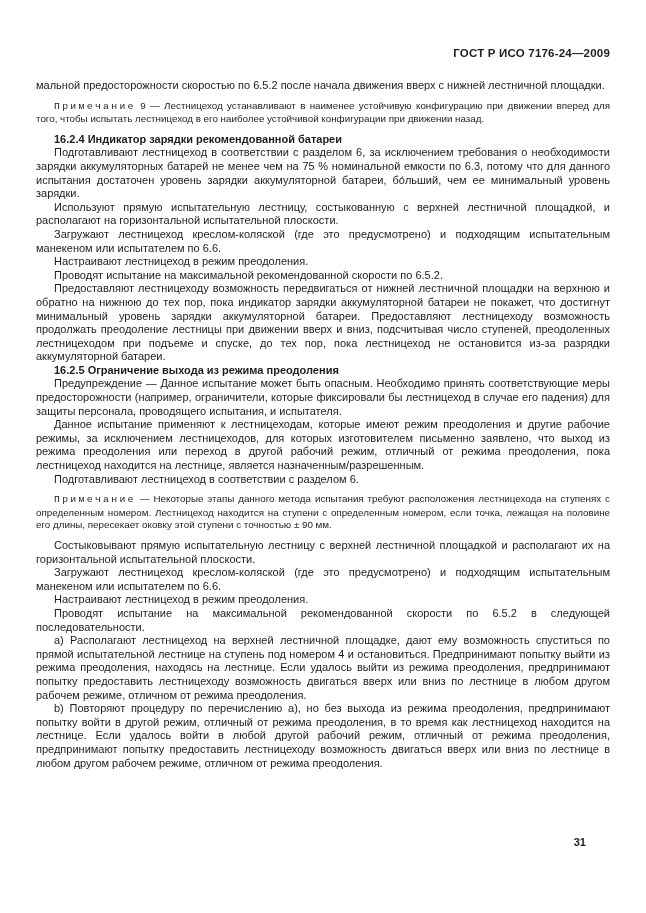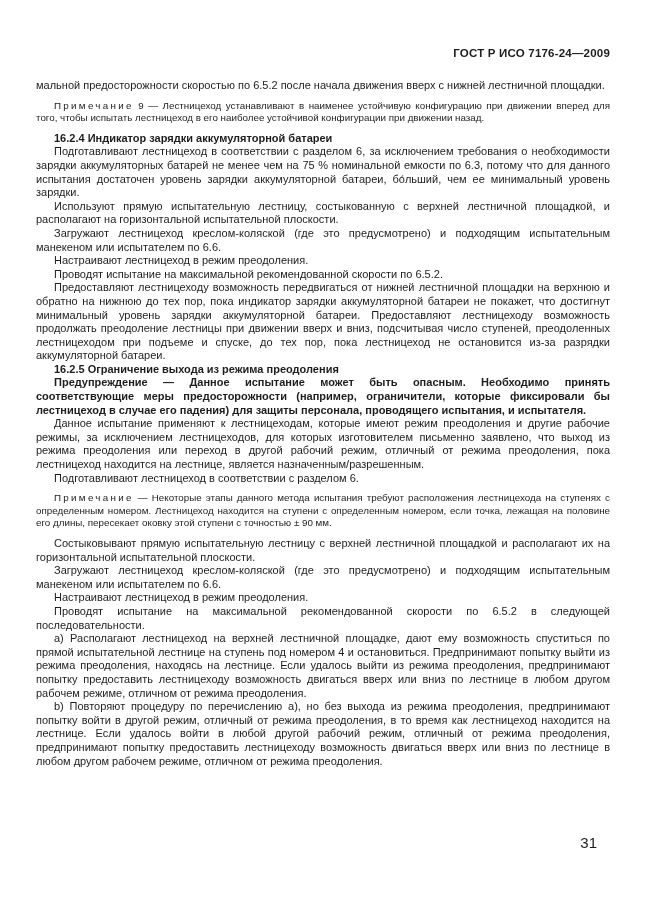--- a/index.html
+++ b/index.html
@@ -38,57 +38,59 @@
     margin: 0;
     text-indent: 18px;
   }
   .body-text p.no-indent {
     text-indent: 0;
   }
   .heading {
     font-weight: bold;
   }
   .warning {
-    font-weight: bold;
+    font-weight: normal;
   }
   .note {
     font-size: 9.8px;
     line-height: 12.6px;
     margin: 7px 0;
     text-indent: 18px;
     text-align: justify;
   }
   .note-label {
     letter-spacing: 2.3px;
+    font-family: Liberation Mono, monospace;
   }
   .page-number {
     position: absolute;
-    right: 49px;
+    right: 60px;
     bottom: 64px;
-    font-size: 15px;
+    font-size: 11px;
     line-height: 13px;
+    font-weight: bold;
   }
 </style>
 </head>
 <body>
 
 <div class="page">
 
   <div class="doc-header">ГОСТ Р ИСО 7176-24—2009</div>
 
   <div class="body-text">
 
     <p class="no-indent">мальной предосторожности скоростью по 6.5.2 после начала движения вверх с нижней лестничной площадки.</p>
 
     <div class="note">
       <span class="note-label">Примечание</span>
       <span>9 — Лестницеход устанавливают в наименее устойчивую конфигурацию при движении вперед для того, чтобы испытать лестницеход в его наиболее устойчивой конфигурации при движении назад.</span>
     </div>
 
-    <p class="heading">16.2.4 Индикатор зарядки аккумуляторной батареи</p>
+    <p class="heading">16.2.4 Индикатор зарядки рекомендованной батареи</p>
 
     <p>Подготавливают лестницеход в соответствии с разделом 6, за исключением требования о необходимости зарядки аккумуляторных батарей не менее чем на 75 % номинальной емкости по 6.3, потому что для данного испытания достаточен уровень зарядки аккумуляторной батареи, бо́льший, чем ее минимальный уровень зарядки.</p>
 
     <p>Используют прямую испытательную лестницу, состыкованную с верхней лестничной площадкой, и располагают на горизонтальной испытательной плоскости.</p>
 
     <p>Загружают лестницеход креслом-коляской (где это предусмотрено) и подходящим испытательным манекеном или испытателем по 6.6.</p>
 
     <p>Настраивают лестницеход в режим преодоления.</p>
 
     <p>Проводят испытание на максимальной рекомендованной скорости по 6.5.2.</p>

